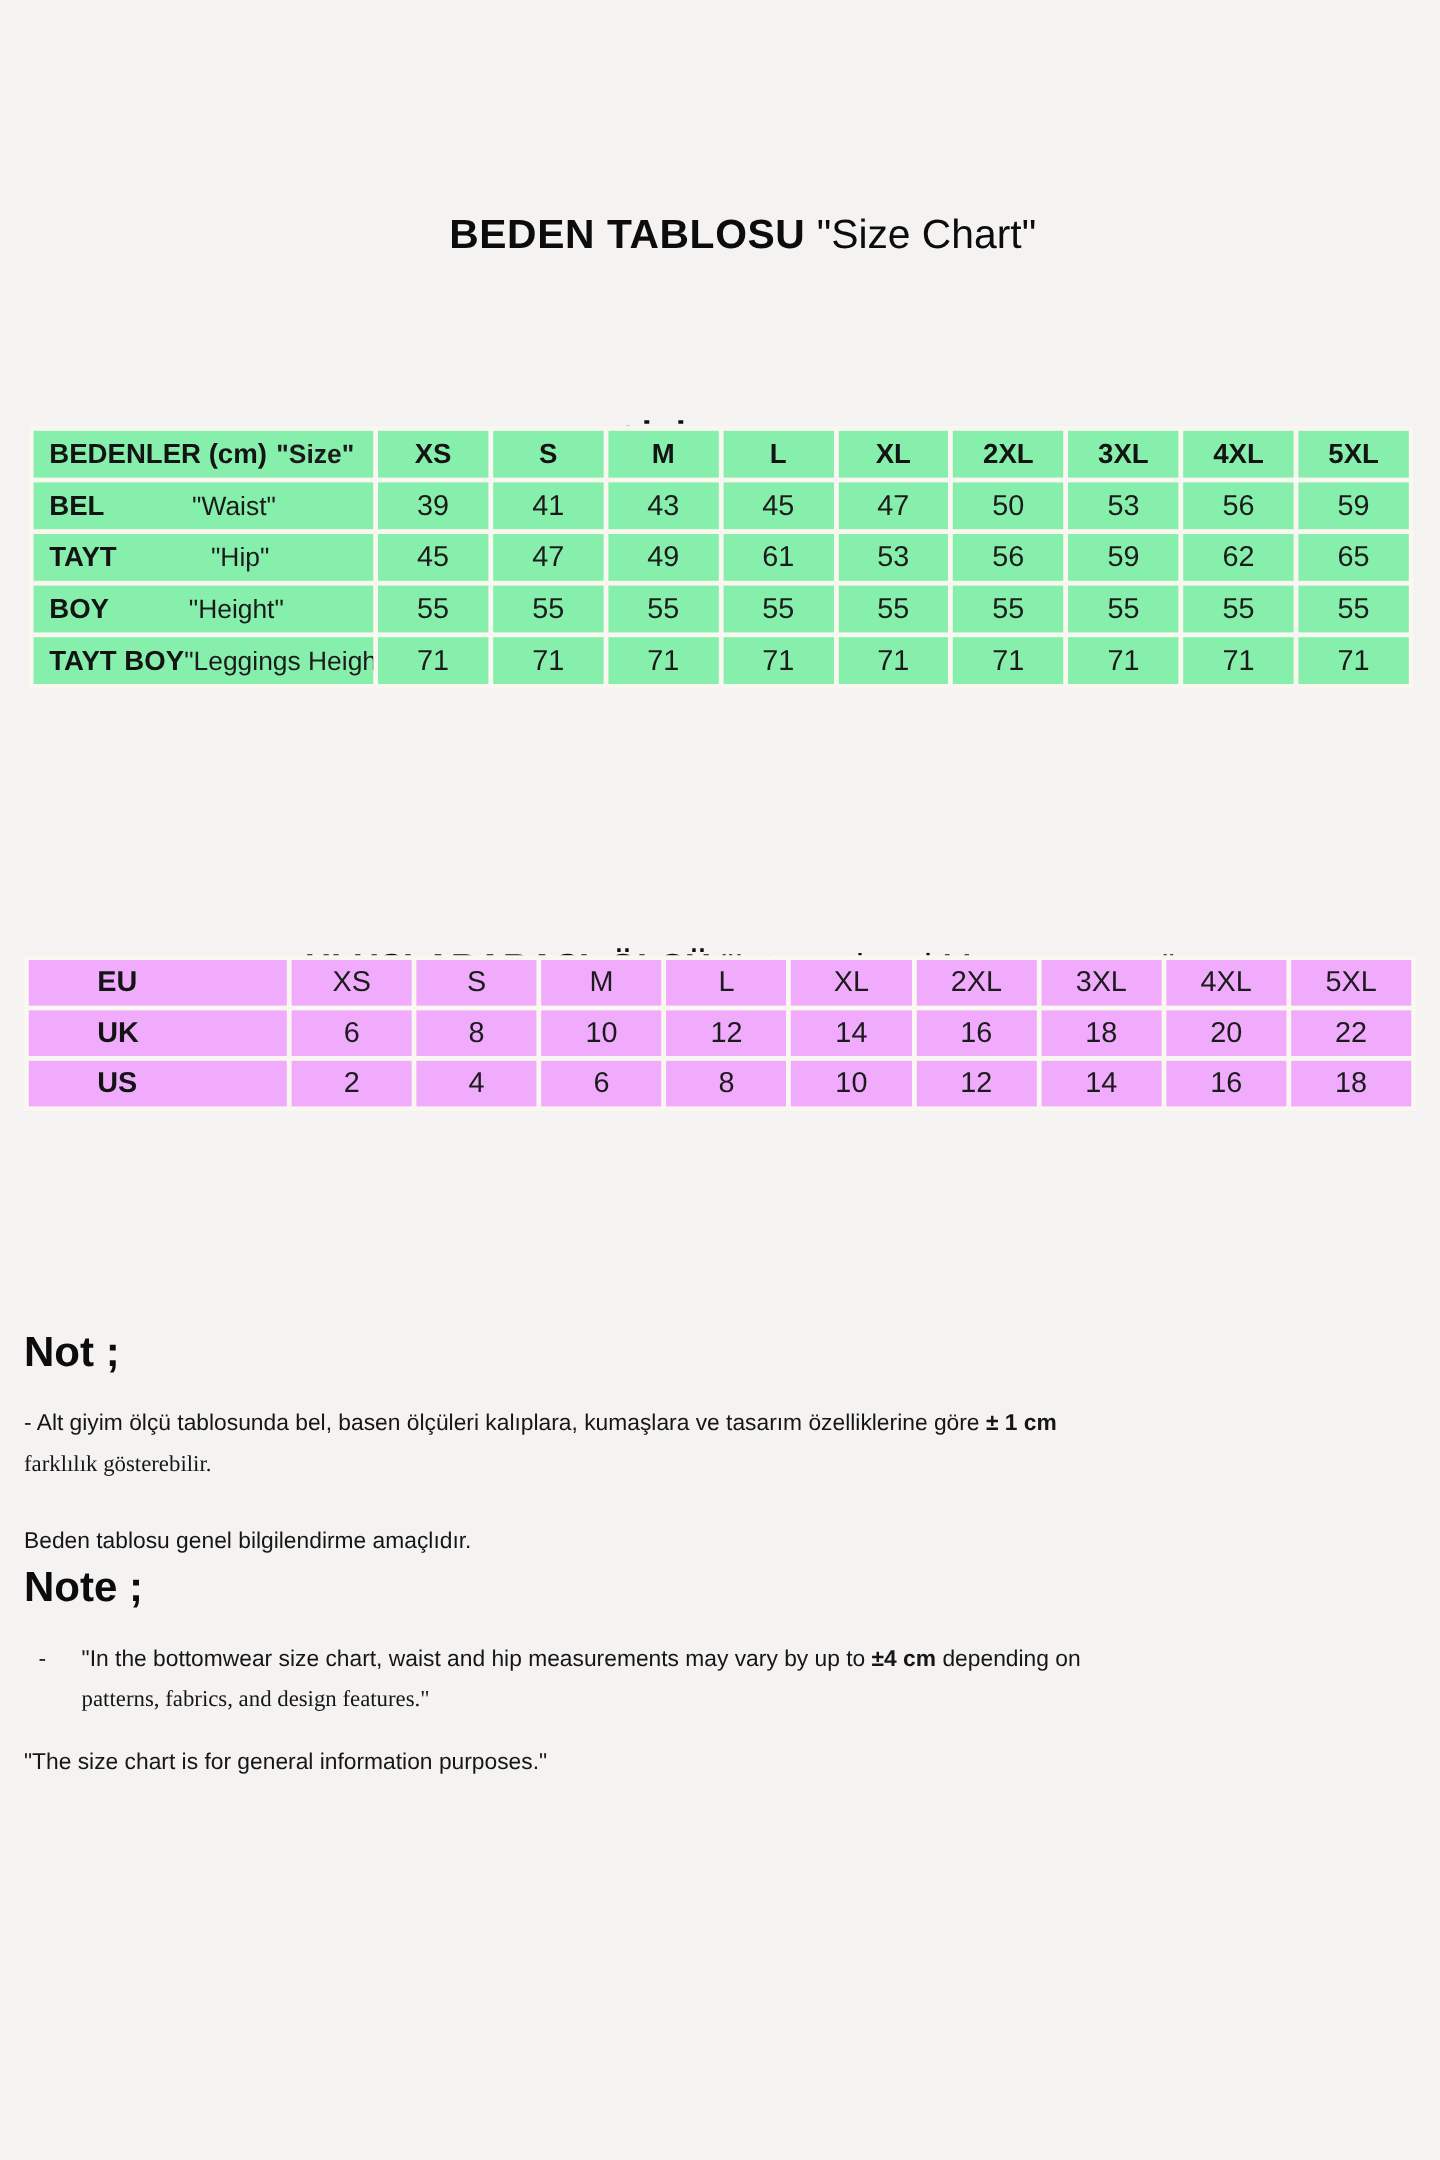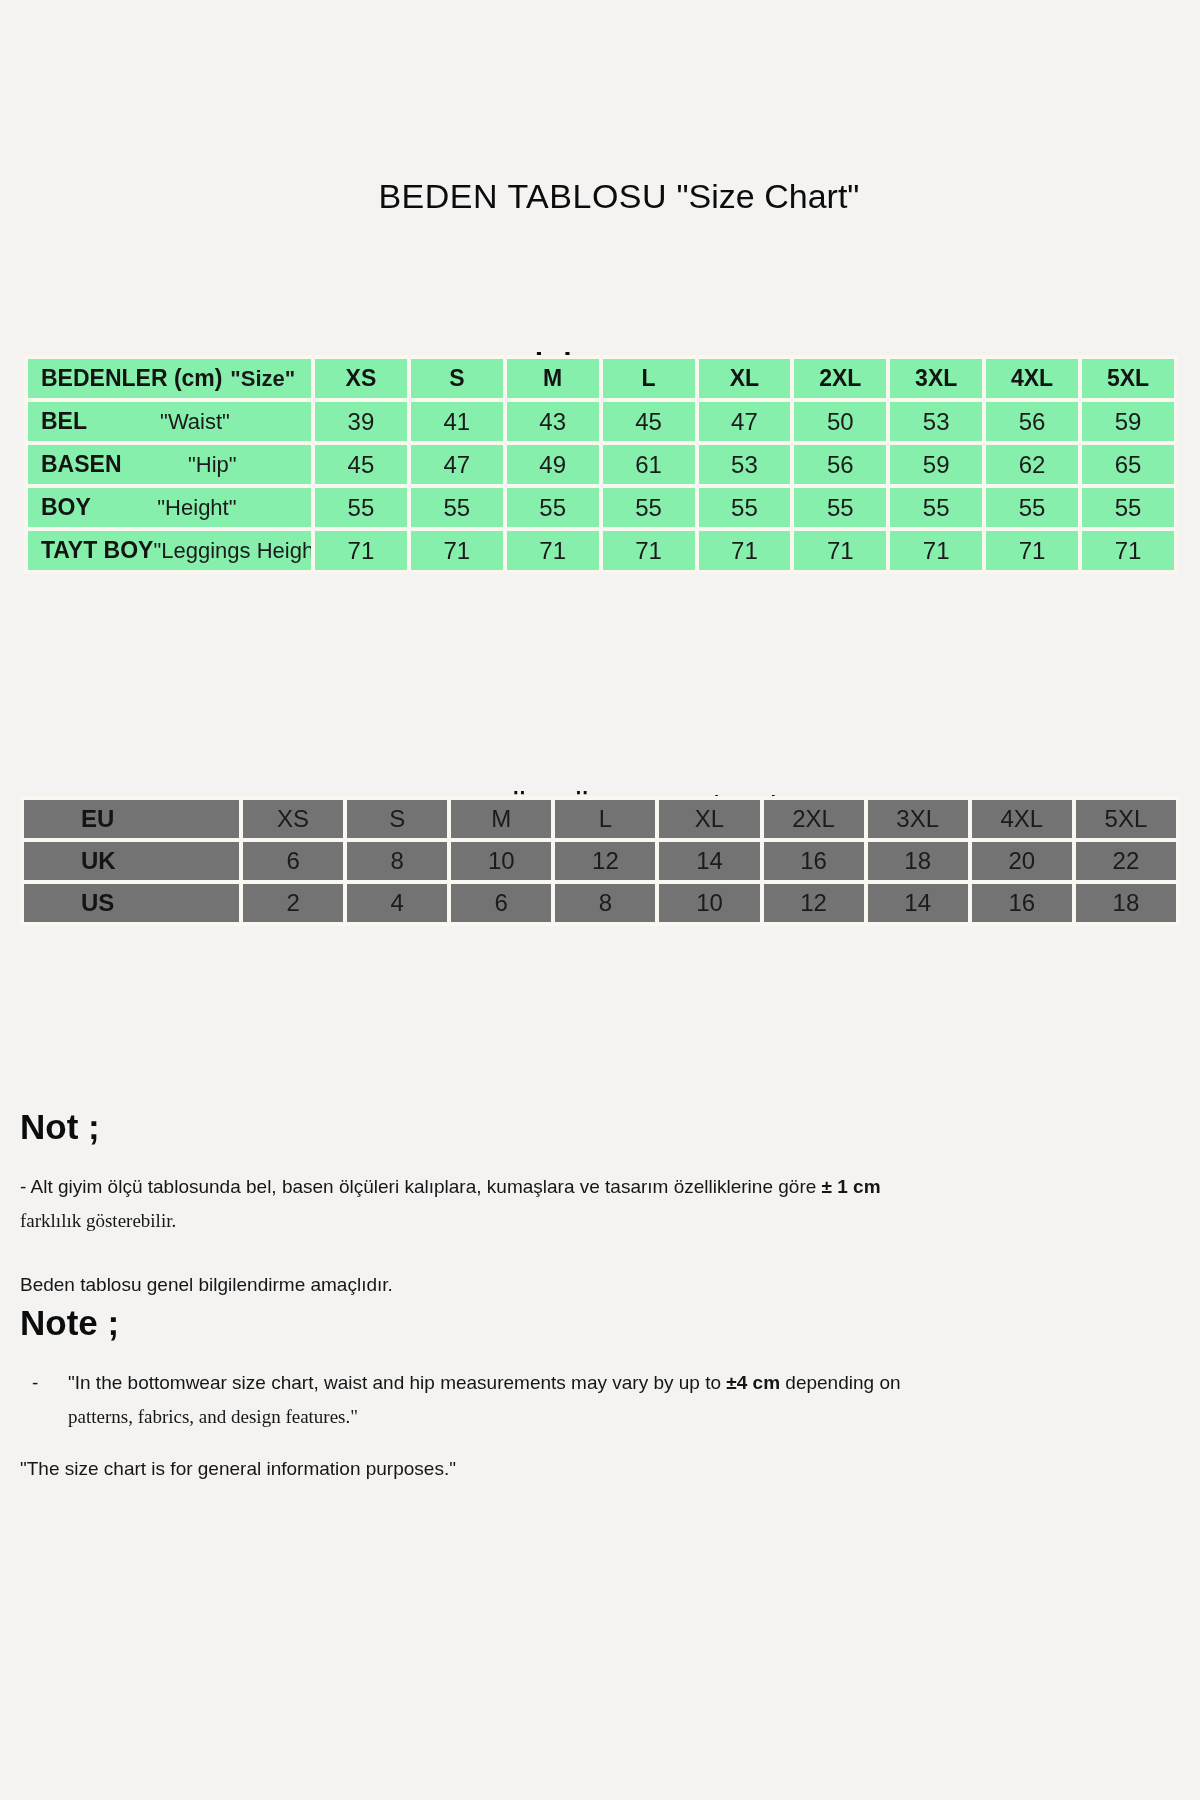--- a/index.html
+++ b/index.html
@@ -14,41 +14,41 @@
     color:#1d1d1d;
     overflow:hidden;
     margin:0 auto;
   }
   
   .main-title{
     position:absolute;top:138px;left:0;width:100%;
     text-align:center;font-size:34px;color:#0c0c0c;
     white-space:pre-wrap;
   }
-  .main-title .b{font-weight:normal;letter-spacing:0.5px;}
+  .main-title .b{font-weight:bold;letter-spacing:0.5px;}
   .sec-title{
     position:absolute;left:0;width:100%;
     text-align:center;font-size:30px;color:#0c0c0c;
     white-space:pre-wrap;
   }
   .sec-title .b{font-weight:bold;}
   .sec1{top:316px;}
   .sec2{top:756px;}
   
   table{
     position:absolute;
     border-collapse:separate;
     border-spacing:4px;
     table-layout:fixed;
     background:#faf6f0;
   }
   .t1{top:355px;left:24px;width:1154px;}
   .t2{top:796px;left:20px;width:1160px;}
   .t1 th,.t1 td{background:#86efac;height:37px;vertical-align:middle;overflow:hidden;}
-  .t2 td{background:#737373;height:36px;vertical-align:middle;overflow:hidden;margin-top:23px;}
+  .t2 td{background:#f0abfc;height:36px;vertical-align:middle;overflow:hidden;margin-top:23px;}
   .t1 col.c-label{width:283px;}
   .t2 col.c-label{width:215px;}
   .t1 th.size-h{font-weight:bold;font-size:23px;text-align:center;color:#141414;}
   .t1 td.val,.t2 td.val{font-size:24px;text-align:center;color:#1b1b1b;font-weight:normal;}
   .label-cell{padding:0 8px 0 13px;}
   .label-cell .inner{display:flex;align-items:center;width:100%;}
   .label-cell .lbl{font-weight:bold;font-size:23px;white-space:nowrap;color:#141414;}
   .label-cell .trans{flex:1;text-align:center;font-size:22px;white-space:nowrap;color:#1b1b1b;}
   .t2 td.label-cell2{font-weight:bold;font-size:24px;text-align:left;padding-left:57px;color:#141414;}
   
@@ -116,21 +116,21 @@
           <td class="val">45</td>
           <td class="val">47</td>
           <td class="val">50</td>
           <td class="val">53</td>
           <td class="val">56</td>
           <td class="val">59</td>
         </tr>
         <tr>
           <td class="label-cell">
             <span class="inner">
-              <span class="lbl">BASEN</span>
+              <span class="lbl">TAYT</span>
               <span class="trans">"Hip"</span>
             </span>
           </td>
           <td class="val">45</td>
           <td class="val">47</td>
           <td class="val">49</td>
           <td class="val">61</td>
           <td class="val">53</td>
           <td class="val">56</td>
           <td class="val">59</td>

